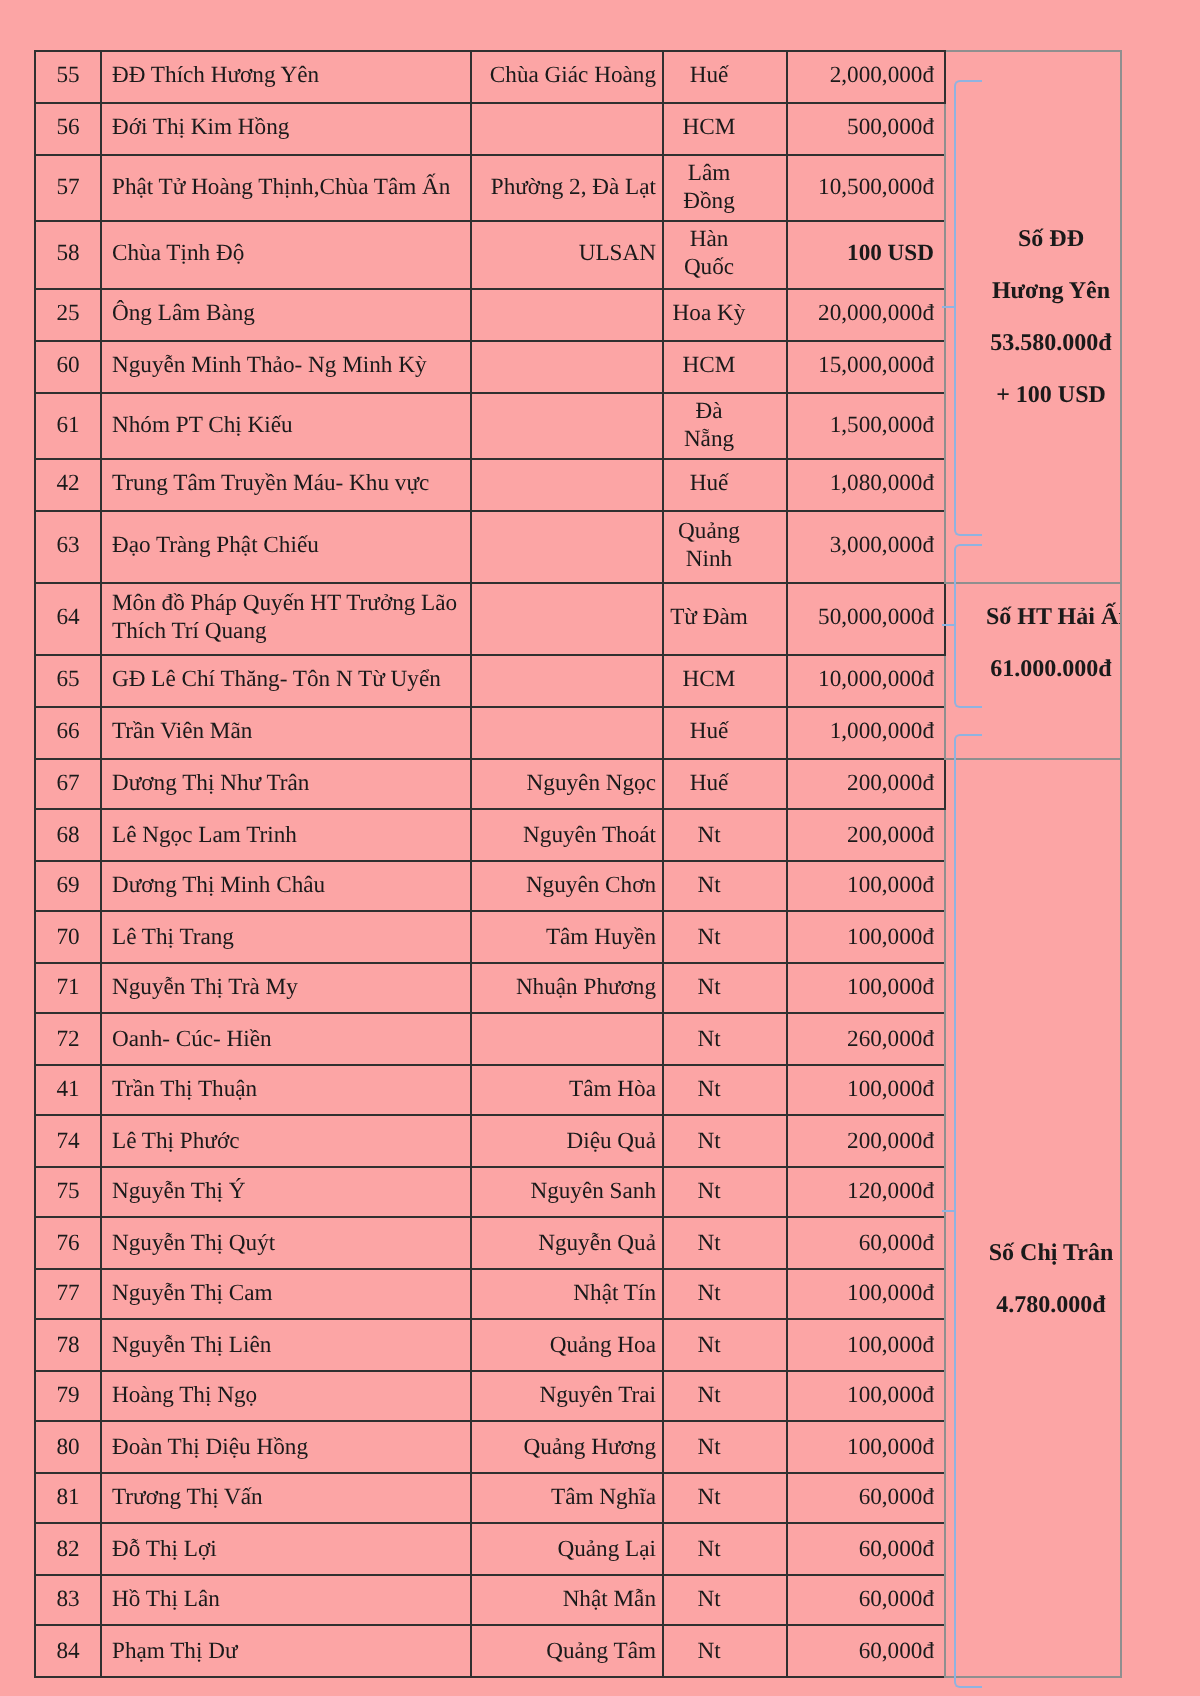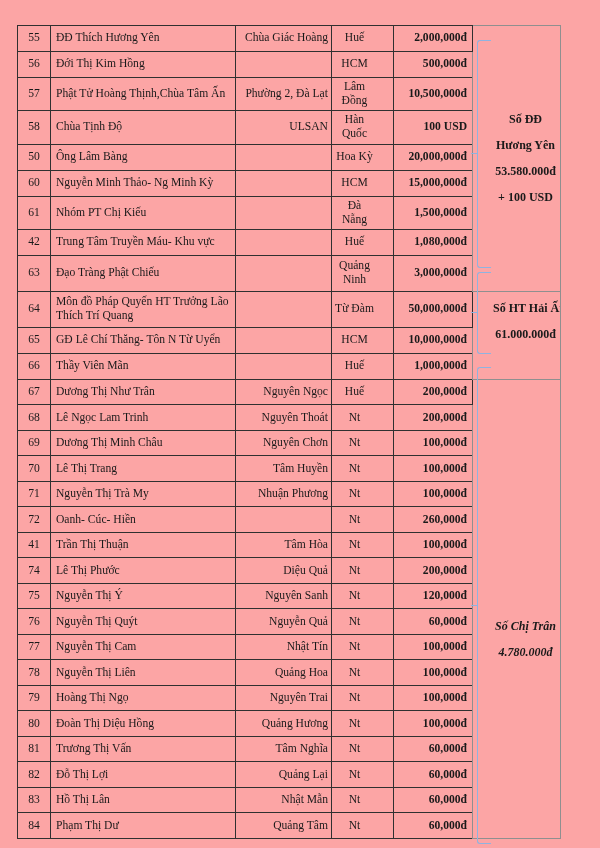--- a/index.html
+++ b/index.html
@@ -36,33 +36,33 @@
     overflow: hidden;
   }
   tr.h-norm  { height: 26px; }
   tr.h-tall  { height: 36px; }
   tr.h-small { height: 25.5px; }
 
   td.cell-no   { text-align: center; }
   td.cell-name { text-align: left; padding-left: 5px; margin-left: 48px; }
   td.cell-det  { text-align: right; padding-left: 5px; }
   td.cell-loc  { text-align: center; padding-left: 2px; padding-right: 18px; }
-  td.cell-amt  { text-align: right; padding-right: 5px; font-weight: bold; }
+  td.cell-amt  { text-align: right; padding-right: 5px; }
   td.cell-amt.bold { font-weight: bold; }
 
   td.ann-cell {
     border: 1px solid #8f8f8f;
     padding: 0 2px 0 20px;
     text-align: center;
     font-weight: bold;
     font-size: 12px;
   }
   td.ann-0 { vertical-align: middle; }
   td.ann-1 { vertical-align: top; padding-top: 3px; }
-  td.ann-2 { vertical-align: middle; padding-top: 60px; font-style: italic; }
+  td.ann-2 { vertical-align: middle; padding-top: 60px; }
   .ann-line {
     line-height: 26px;
     white-space: nowrap;
   }
 
   
   .bracket {
     position: absolute;
     left: 477px;
     width: 13px;
@@ -128,21 +128,21 @@
           <td class="cell-amt">10,500,000đ</td>
         </tr>
         <tr class="h-norm">
           <td class="cell-no">58</td>
           <td class="cell-name">Chùa Tịnh Độ</td>
           <td class="cell-det">ULSAN</td>
           <td class="cell-loc">Hàn Quốc</td>
           <td class="cell-amt bold">100 USD</td>
         </tr>
         <tr class="h-norm">
-          <td class="cell-no">50</td>
+          <td class="cell-no">25</td>
           <td class="cell-name">Ông Lâm Bàng</td>
           <td class="cell-det"></td>
           <td class="cell-loc">Hoa Kỳ</td>
           <td class="cell-amt">20,000,000đ</td>
         </tr>
         <tr class="h-norm">
           <td class="cell-no">60</td>
           <td class="cell-name">Nguyễn Minh Thảo- Ng Minh Kỳ</td>
           <td class="cell-det"></td>
           <td class="cell-loc">HCM</td>
@@ -182,21 +182,21 @@
         </tr>
         <tr class="h-norm">
           <td class="cell-no">65</td>
           <td class="cell-name">GĐ Lê Chí Thăng- Tôn N Từ Uyển</td>
           <td class="cell-det"></td>
           <td class="cell-loc">HCM</td>
           <td class="cell-amt">10,000,000đ</td>
         </tr>
         <tr class="h-norm">
           <td class="cell-no">66</td>
-          <td class="cell-name">Thầy Viên Mãn</td>
+          <td class="cell-name">Trần Viên Mãn</td>
           <td class="cell-det"></td>
           <td class="cell-loc">Huế</td>
           <td class="cell-amt">1,000,000đ</td>
         </tr>
         <tr class="h-small">
           <td class="cell-no">67</td>
           <td class="cell-name">Dương Thị Như Trân</td>
           <td class="cell-det">Nguyên Ngọc</td>
           <td class="cell-loc">Huế</td>
           <td class="cell-amt">200,000đ</td>

